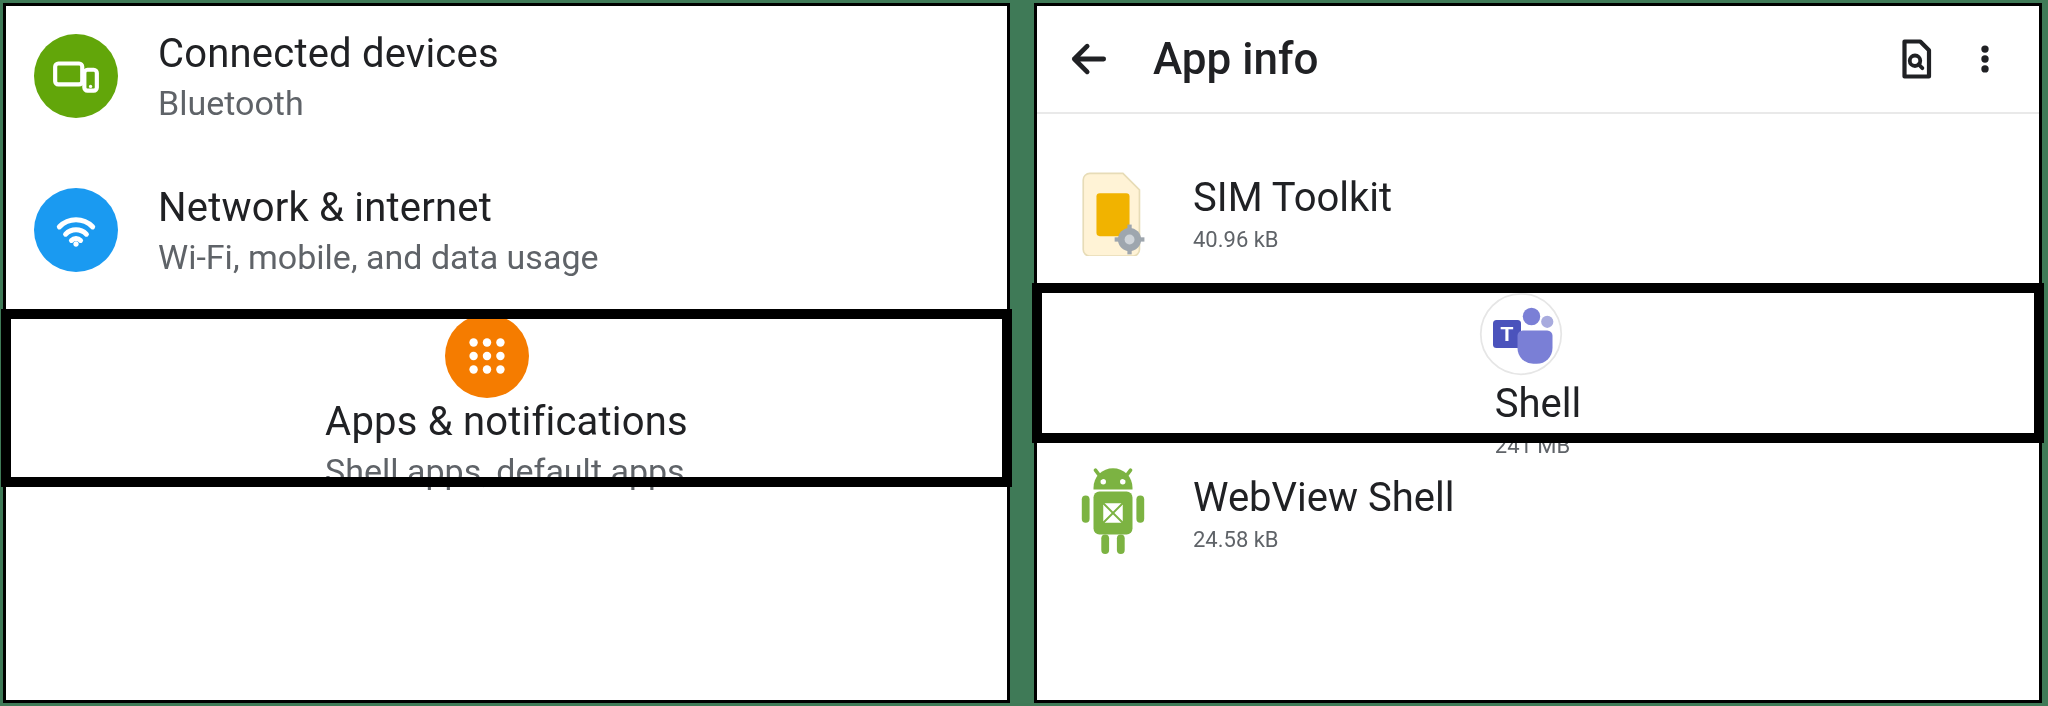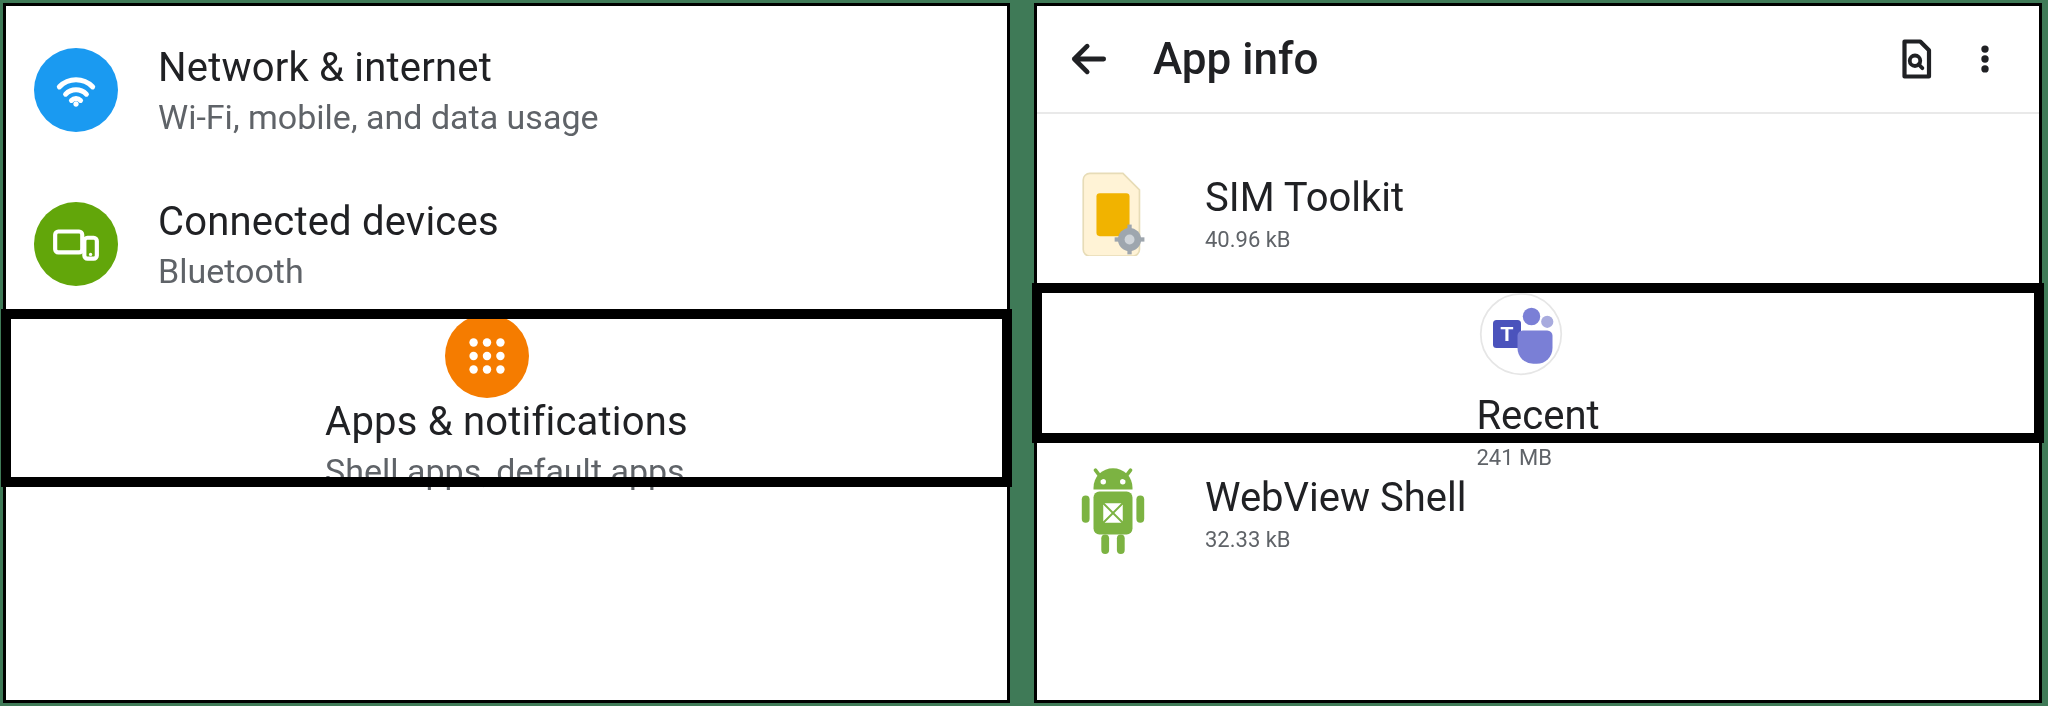--- a/index.html
+++ b/index.html
@@ -28,63 +28,63 @@
   .c-orange { background: #f57c00; }
   .c-teal   { background: #00796b; }
 
   
   .appbar { display: flex; align-items: center; height: 108px; padding: 0 28px; border-bottom: 2px solid #e9e9e9; }
   .appbar .back { width: 48px; height: 48px; display:flex; align-items:center; justify-content:center; }
   .appbar .heading { font-size: 44px; font-weight: 500; color: #202124; margin-left: 40px; flex: 1; }
   .appbar .action { width: 52px; height: 52px; display:flex; align-items:center; justify-content:center; margin-left: 18px; }
 
   
-  .app-row { display: flex; align-items: center; height: 150px; padding: 0 30px; gap: 12px; }
+  .app-row { display: flex; align-items: center; height: 150px; padding: 0 30px; }
   .app-row .app-icon { width: 92px; height: 92px; flex-shrink: 0; display:flex; align-items:center; justify-content:center; margin-right: 34px; }
   .app-row .title { font-size: 40px; color: #202124; }
   .app-row .sub   { font-size: 22px; color: #5f6368; margin-top: 6px; }
 
   .spacer-top { height: 24px; }
 
   
   svg { display: block; }
 </style>
 </head>
 <body>
 
 <div class="wrap">
 
   <div class="pane pane-left">
+
+    <div class="row tight">
+      <div class="icon-circle c-green">
+        <svg width="50" height="50" viewBox="0 0 24 24" fill="none">
+          <rect x="2" y="6" width="13" height="10" rx="1.5" stroke="#fff" stroke-width="2"></rect>
+          <rect x="16" y="9" width="6" height="10" rx="1.5" stroke="#fff" stroke-width="2"></rect>
+          <circle cx="19" cy="17" r=".8" fill="#fff"></circle>
+        </svg>
+      </div>
+      <div class="texts">
+        <div class="title">Connected devices</div>
+        <div class="sub">Bluetooth</div>
+      </div>
+    </div>
 
     <div class="row">
       <div class="icon-circle c-blue">
         <svg width="50" height="50" viewBox="0 0 24 24" fill="none">
           <path d="M12 20c.7 0 1.3-.6 1.3-1.3 0-.7-.6-1.3-1.3-1.3s-1.3.6-1.3 1.3c0 .7.6 1.3 1.3 1.3z" fill="#fff"></path>
           <path d="M4 10.5c4.5-4.5 11.5-4.5 16 0" stroke="#fff" stroke-width="2.4" stroke-linecap="round"></path>
           <path d="M7 14c2.8-2.8 7.2-2.8 10 0" stroke="#fff" stroke-width="2.4" stroke-linecap="round"></path>
           <path d="M9.8 17c1.2-1.2 3.2-1.2 4.4 0" stroke="#fff" stroke-width="2.4" stroke-linecap="round"></path>
         </svg>
       </div>
       <div class="texts">
         <div class="title">Network &amp; internet</div>
         <div class="sub">Wi-Fi, mobile, and data usage</div>
-      </div>
-    </div>
-
-    <div class="row tight">
-      <div class="icon-circle c-green">
-        <svg width="50" height="50" viewBox="0 0 24 24" fill="none">
-          <rect x="2" y="6" width="13" height="10" rx="1.5" stroke="#fff" stroke-width="2"></rect>
-          <rect x="16" y="9" width="6" height="10" rx="1.5" stroke="#fff" stroke-width="2"></rect>
-          <circle cx="19" cy="17" r=".8" fill="#fff"></circle>
-        </svg>
-      </div>
-      <div class="texts">
-        <div class="title">Connected devices</div>
-        <div class="sub">Bluetooth</div>
       </div>
     </div>
 
     <div class="row hl">
       <div class="icon-circle c-orange">
         <svg width="46" height="46" viewBox="0 0 24 24" fill="#fff">
           <circle cx="5" cy="5" r="2.2"></circle>
             <circle cx="12" cy="5" r="2.2"></circle>
             <circle cx="19" cy="5" r="2.2"></circle>
           <circle cx="5" cy="12" r="2.2"></circle>
@@ -159,21 +159,21 @@
         <svg width="84" height="84" viewBox="0 0 48 48">
           <circle cx="24" cy="24" r="23" fill="#ffffff" stroke="#e6e6e6"></circle>
           <rect x="8" y="16" width="16" height="16" rx="2" fill="#4b53bc"></rect>
           <text x="16" y="28" text-anchor="middle" font-family="Arial" font-size="12" font-weight="700" fill="#fff">T</text>
           <circle cx="30" cy="14" r="5" fill="#7a7fd6"></circle>
           <circle cx="39" cy="17" r="3.5" fill="#a8abde"></circle>
           <path d="M25 22h14a3 3 0 0 1 3 3v7a9 9 0 0 1-9 9h-2a9 9 0 0 1-9-9v-7a3 3 0 0 1 3-3z" fill="#7a7fd6"></path>
         </svg>
       </div>
       <div class="texts">
-        <div class="title">Recent</div>
+        <div class="title">Shell</div>
         <div class="sub">241 MB</div>
       </div>
     </div>
 
     <div class="app-row">
       <div class="app-icon">
         <svg width="78" height="90" viewBox="0 0 40 46">
           <path d="M10 10a10 10 0 0 1 20 0v1H10z" fill="#7cb342"></path>
           <circle cx="15" cy="7" r="1.4" fill="#fff"></circle>
             <circle cx="25" cy="7" r="1.4" fill="#fff"></circle>
@@ -183,18 +183,18 @@
           <rect x="14" y="34" width="4" height="10" rx="2" fill="#7cb342"></rect>
           <rect x="22" y="34" width="4" height="10" rx="2" fill="#7cb342"></rect>
           <rect x="15" y="18" width="10" height="10" rx="1" fill="#fff"></rect>
           <path d="M15 18l10 10M25 18l-10 10" stroke="#7cb342" stroke-width="1"></path>
           <line x1="11" y1="1" x2="14" y2="5" stroke="#7cb342" stroke-width="1.8" stroke-linecap="round"></line>
           <line x1="29" y1="1" x2="26" y2="5" stroke="#7cb342" stroke-width="1.8" stroke-linecap="round"></line>
         </svg>
       </div>
       <div class="texts">
         <div class="title">WebView Shell</div>
-        <div class="sub">32.33 kB</div>
+        <div class="sub">24.58 kB</div>
       </div>
     </div>
 
   </div>
 </div>
 
 </body></html>

